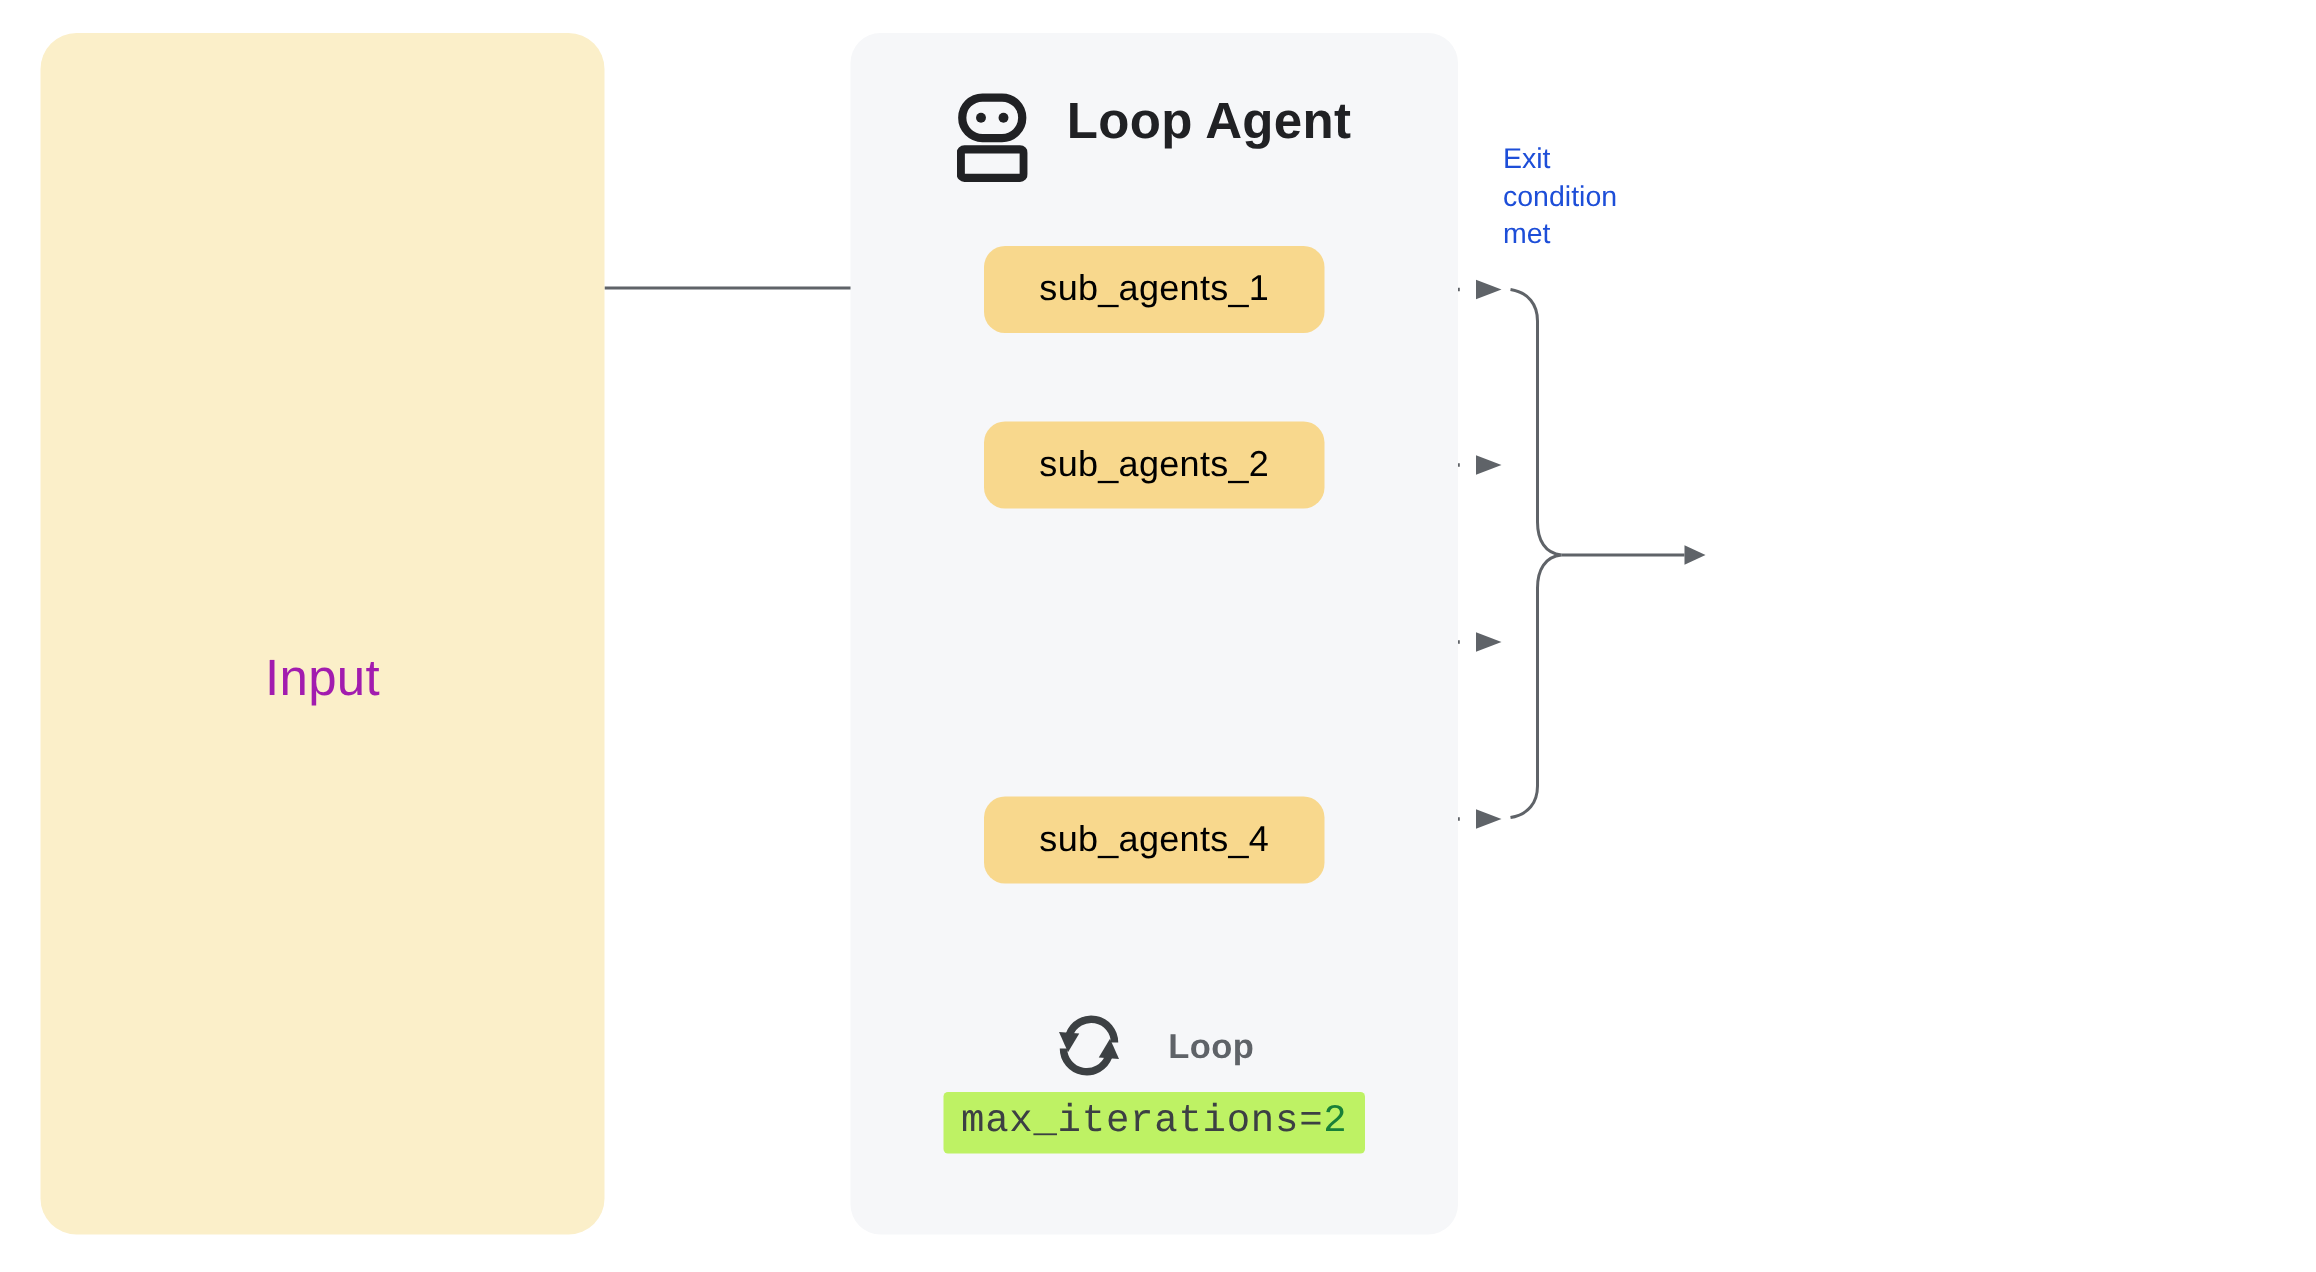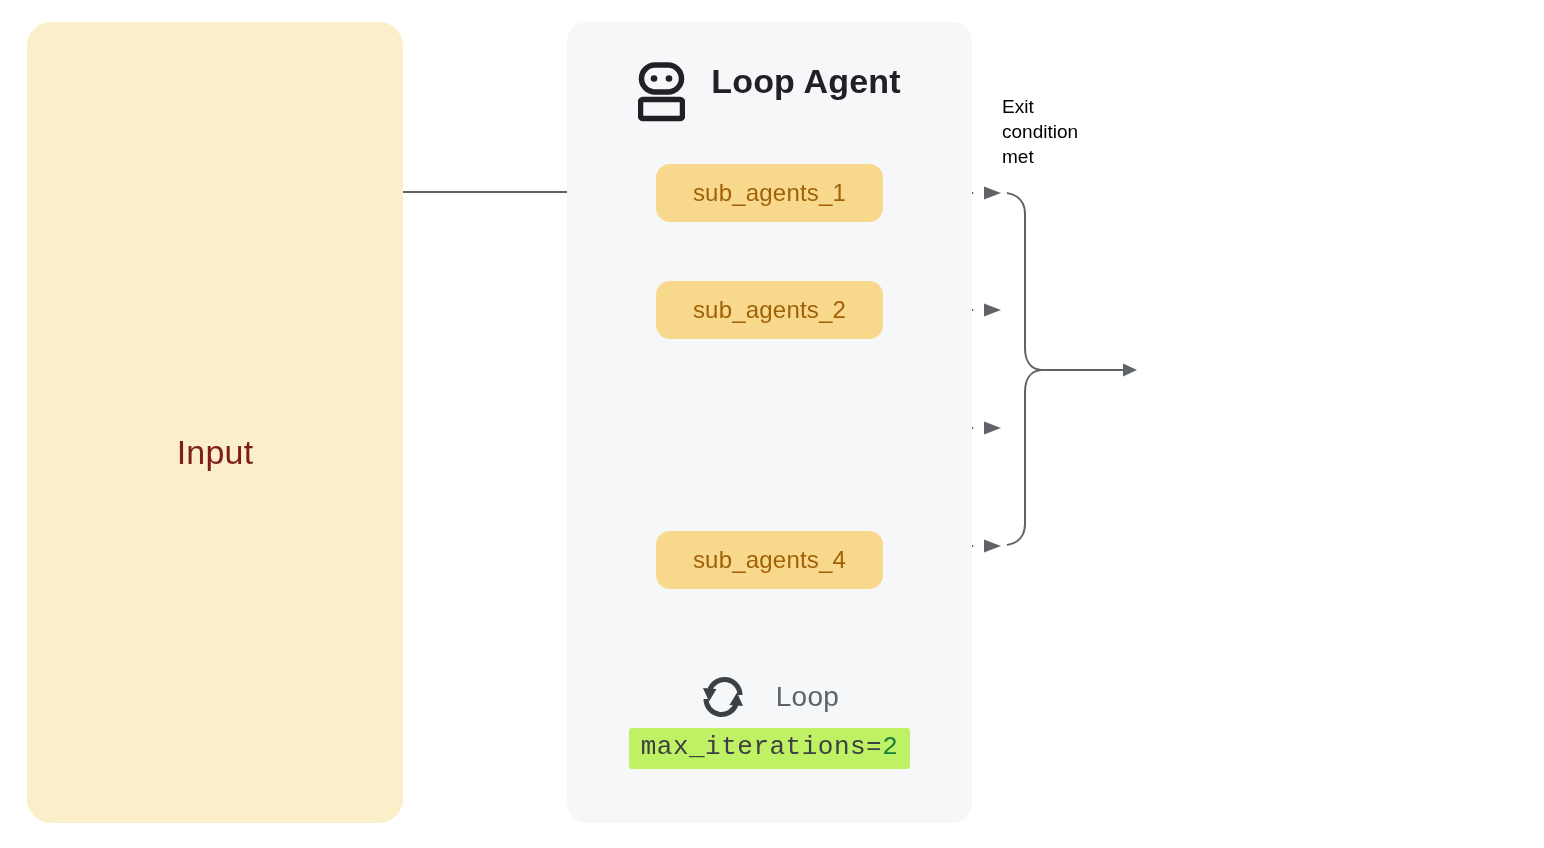--- a/index.html
+++ b/index.html
@@ -9,49 +9,49 @@
     background:#ffffff;
     font-family:"Liberation Sans","DejaVu Sans",sans-serif;
     overflow:hidden;
   }
   .connectors{position:absolute;left:0;top:0;width:1544px;height:848px;pointer-events:none;}
   .io-box{
     position:absolute;top:22px;width:376px;height:801px;
     background:#FBEFC9;border-radius:24px;
     display:flex;align-items:center;justify-content:center;
     padding-top:60px;box-sizing:border-box;
-    color:#7f1d1d;font-size:34px;font-weight:500;letter-spacing:.2px;
+    color:#a21caf;font-size:34px;font-weight:500;letter-spacing:.2px;
   }
   .io-box.input{left:27px;}
   .io-box.output{left:1137px;}
   .panel{
     position:absolute;left:567px;top:22px;width:405px;height:801px;
     background:#F6F7F9;border-radius:20px;
   }
   .panel-header{
     position:absolute;left:567px;top:62px;width:405px;height:68px;
     display:flex;align-items:flex-start;justify-content:center;gap:26px;
   }
   .panel-title{color:#202124;font-size:34px;font-weight:600;letter-spacing:.2px;}
   .sub-agent{
     position:absolute;left:656px;width:227px;height:58px;
     background:#F8D88D;border-radius:14px;
     display:flex;align-items:center;justify-content:center;
-    color:#a16207;font-size:24px;letter-spacing:.2px;
+    color:#000000;font-size:24px;letter-spacing:.2px;
   }
   .sa1{top:164px;} .sa2{top:281px;text-align:right;} .sa3{top:399px;} .sa4{top:531px;}
   .exit-note{
     position:absolute;left:1002px;top:94px;width:120px;
-    color:#000000;font-size:19px;line-height:25px;white-space:pre-line;
+    color:#1d4ed8;font-size:19px;line-height:25px;white-space:pre-line;
   }
   .loop-row{
     position:absolute;left:567px;top:672px;width:405px;height:50px;
     display:flex;align-items:center;justify-content:center;gap:30px;
   }
-  .loop-label{color:#5F6368;font-size:28px;letter-spacing:.3px;}
+  .loop-label{color:#5F6368;font-size:23px;letter-spacing:.3px;font-weight:bold;}
   .code-row{
     position:absolute;left:567px;top:728px;width:405px;text-align:center;
   }
   .code-chip{
     display:inline-block;background:#bef264;border-radius:3px;
     padding:4px 12px 7px 12px;
     font-family:"Liberation Mono","DejaVu Sans Mono",monospace;
     font-size:26px;color:#3C4043;letter-spacing:.5px;
   }
   .code-chip .val{color:#188038;}

